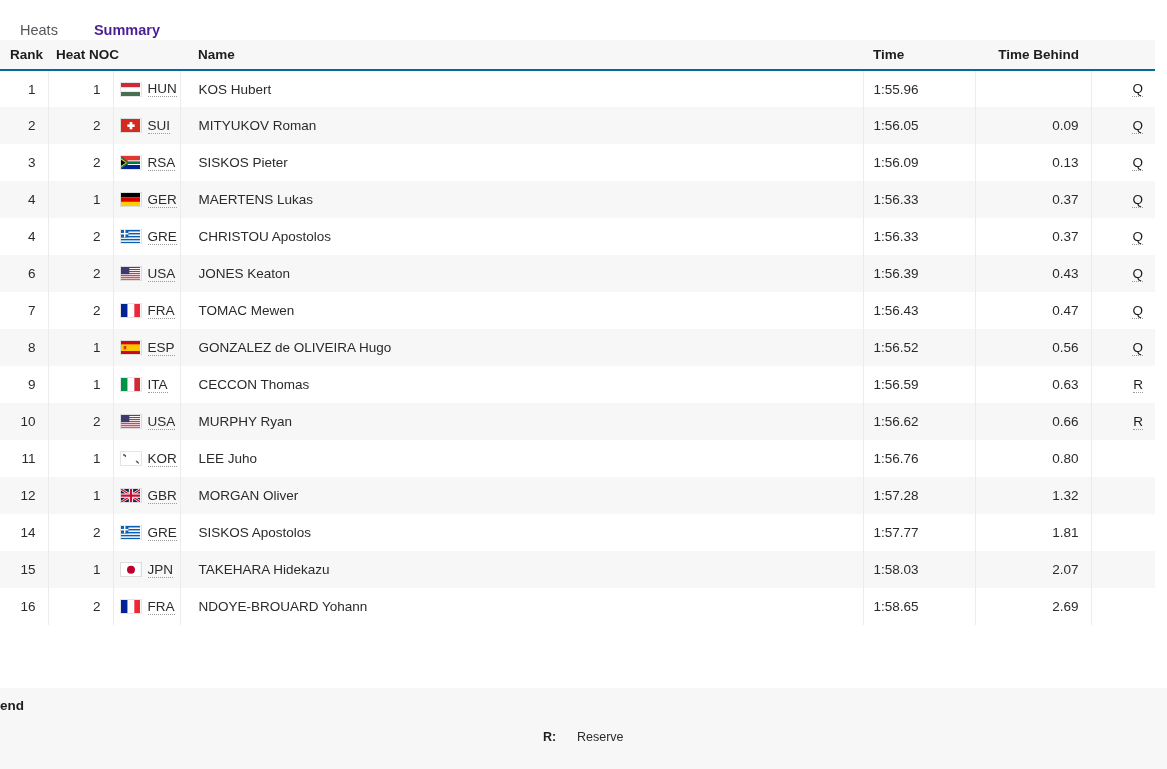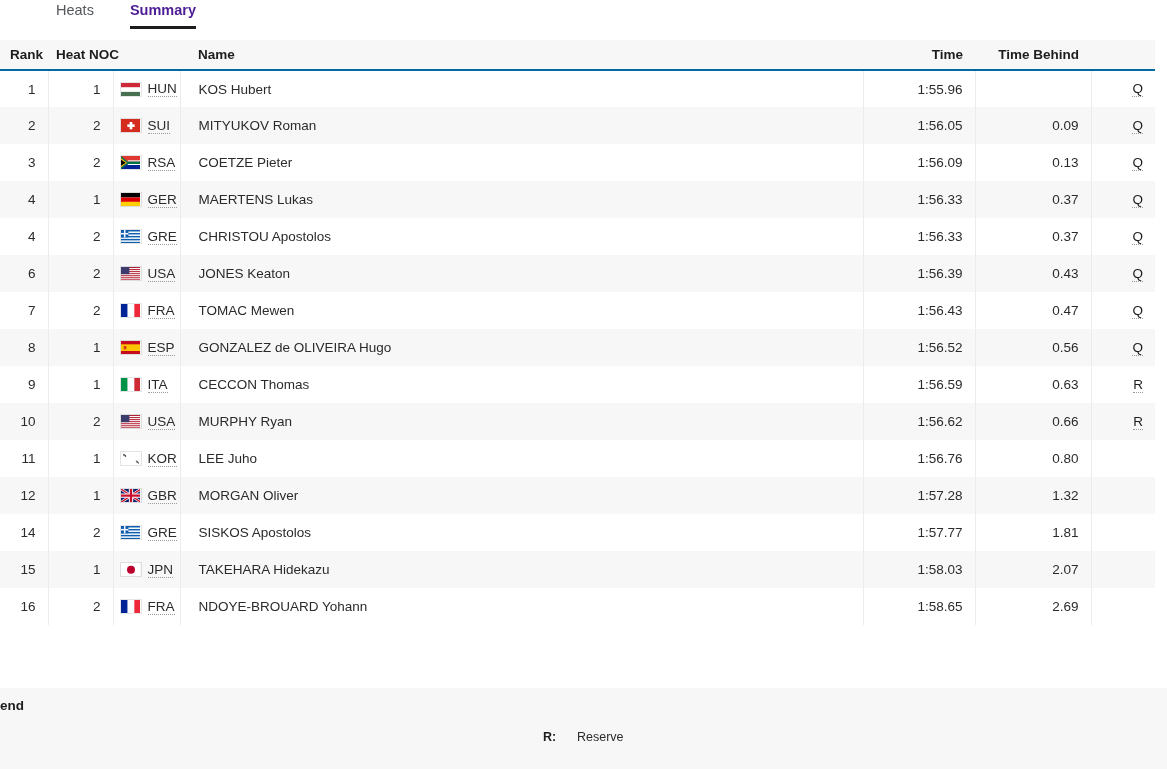--- a/index.html
+++ b/index.html
@@ -17,23 +17,23 @@
     overflow: hidden;
     background: #ffffff;
   }
 
   
   .tabbar {
     position: relative;
     height: 40px;
     background: #ffffff;
     display: flex;
-    align-items: flex-start;
+    align-items: flex-end;
     padding-left: 20px;
-    margin-left: 36px;
+    padding-top: 10px;
   }
   .tab {
     position: relative;
     font-size: 14.5px;
     color: #53565a;
     padding: 0 18px 0 0;
     margin-right: 18px;
     line-height: 20px;
     cursor: pointer;
     white-space: nowrap;
@@ -87,21 +87,21 @@
   table.results tbody tr:nth-child(even) { background: #f7f7f8; }
   table.results thead th.c-rank,
   table.results tbody td.c-rank { width: 48px;  text-align: right; padding-right: 12px; }
   table.results thead th.c-heat,
   table.results tbody td.c-heat { width: 65px;  text-align: right; padding-right: 12px; }
   table.results thead th.c-noc,
   table.results tbody td.c-noc  { width: 67px;  text-align: center; padding: 0 6px; }
   table.results thead th.c-name,
   table.results tbody td.c-name { width: 683px; text-align: left; padding-left: 18px; }
   table.results thead th.c-time,
-  table.results tbody td.c-time { width: 112px; text-align: right; padding-right: 12px; }
+  table.results tbody td.c-time { width: 112px; text-align: left; padding-right: 12px; }
   table.results thead th.c-behind,
   table.results tbody td.c-behind { width: 116px; text-align: right; padding-right: 12px; }
   table.results thead th.c-mark,
   table.results tbody td.c-mark { width: 64px;  text-align: right; padding-right: 12px; border-right: none; }
 
   table.results thead th.c-rank   { text-align: right; }
   table.results thead th.c-heat   { text-align: left; padding-left: 8px; }
   table.results thead th.c-noc    { text-align: left; padding-left: 0px; }
   table.results thead th.c-name   { text-align: left; }
   table.results thead th.c-mark   { text-align: right; }
@@ -251,21 +251,21 @@
                     <path d="M0 0 L12 10 L0 20 Z" fill="#007749"></path>
                     <path d="M0 3 L9 10 L0 17 Z" fill="#ffb612"></path>
                     <path d="M0 5.5 L7 10 L0 14.5 Z" fill="#000"></path>
                     <rect x="10" y="8" width="20" height="4" fill="#007749"></rect>
                     <rect x="10" y="6.5" width="20" height="1.5" fill="#fff"></rect>
                     <rect x="10" y="12" width="20" height="1.5" fill="#fff"></rect>
                   </svg></span>
                 <span class="noc-code">RSA</span>
               </span>
             </td>
-            <td class="c-name">COETZE Pieter</td>
+            <td class="c-name">SISKOS Pieter</td>
             <td class="c-time">1:56.09</td>
             <td class="c-behind">0.13</td>
             <td class="c-mark"><span class="mark">Q</span></td>
           </tr>
           <tr>
             <td class="c-rank">4</td>
             <td class="c-heat">1</td>
             <td class="c-noc">
               <span class="noc-cell">
                 <span class="flag"><svg viewBox="0 0 30 20" preserveAspectRatio="none">

